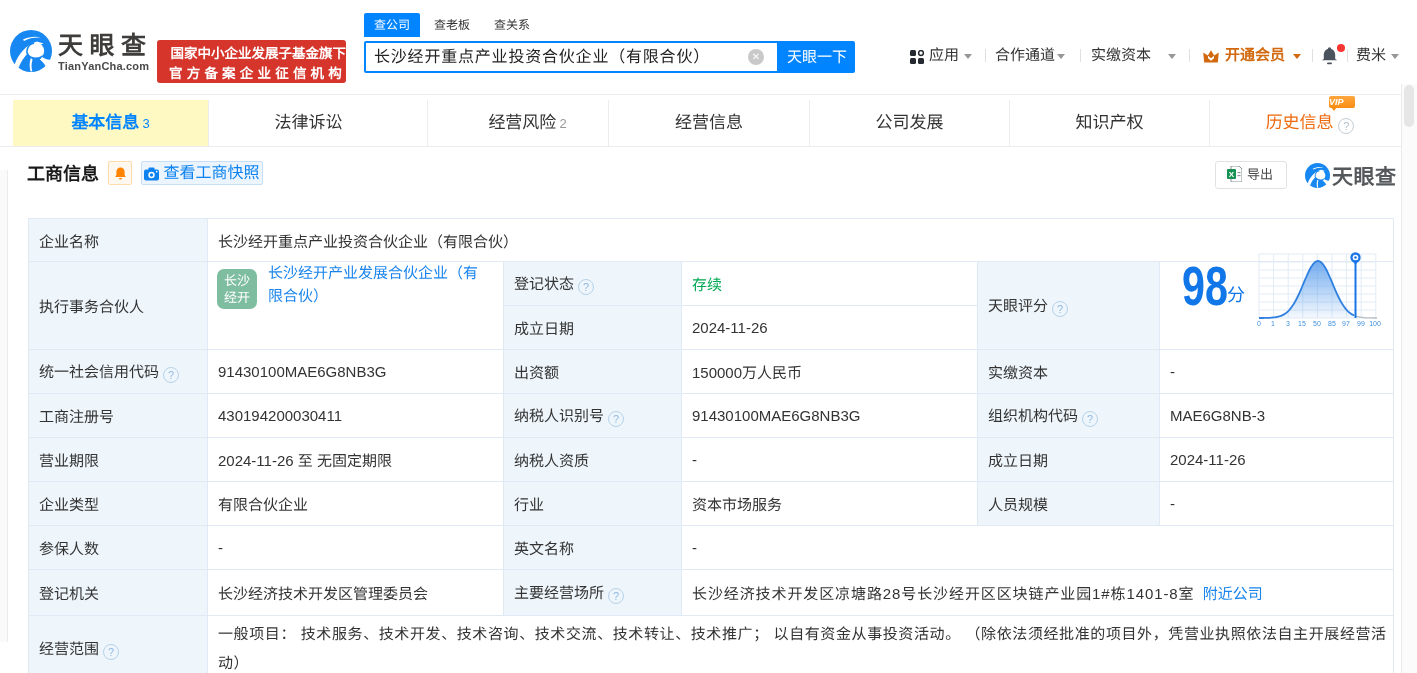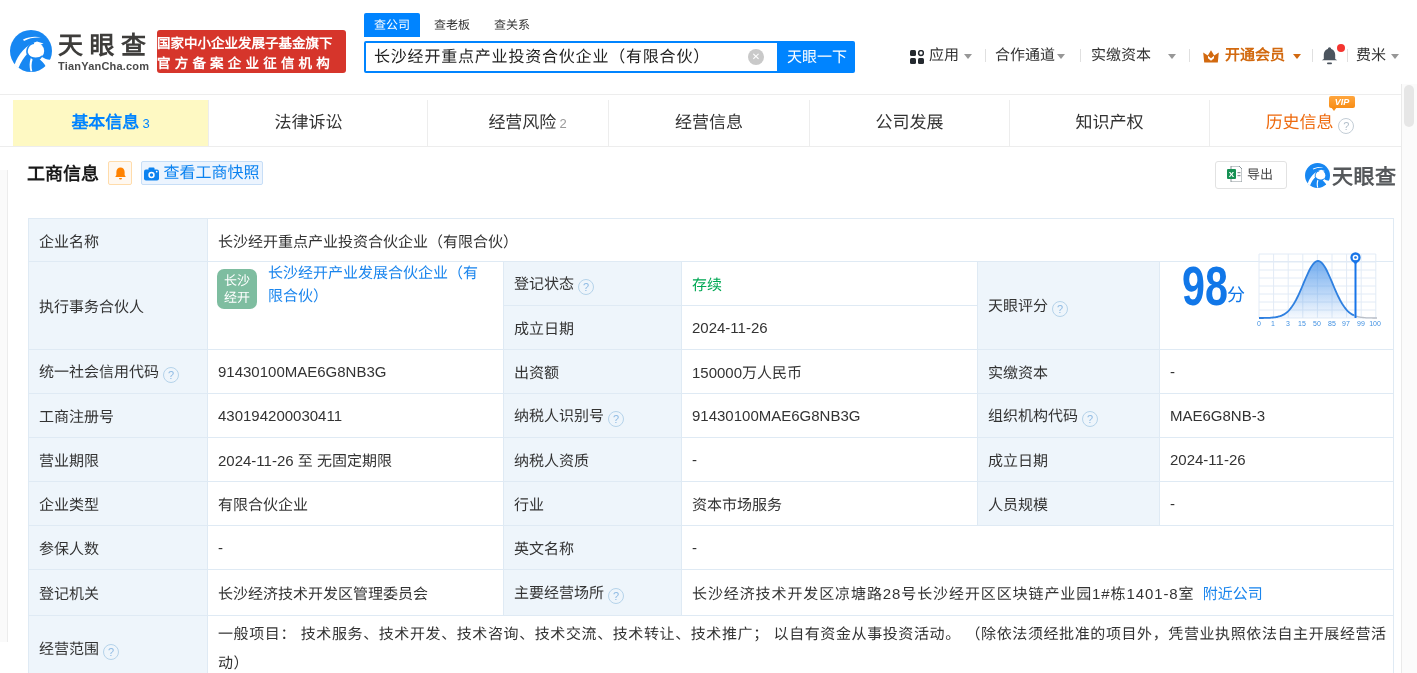--- a/index.html
+++ b/index.html
@@ -3,21 +3,21 @@
 <meta charset="utf-8">
 <style>
 * { margin:0; padding:0; box-sizing:border-box; }
 html,body { width:1417px; height:673px; background:#fff; font-family:"Liberation Sans",sans-serif; overflow:hidden; }
 .abs { position:absolute; }
 body { position:relative; }
 
 #hdr { position:absolute; left:0; top:0; width:1417px; height:95px; background:#fff; border-bottom:1px solid #ededed; }
 #logotxt { position:absolute; left:58px; top:33px; font-size:25px; font-weight:700; color:#3e3d3b; letter-spacing:6.5px; line-height:1; }
 #logosub { position:absolute; left:58px; top:61px; font-size:11px; font-weight:700; color:#4a4a4a; letter-spacing:0.2px; line-height:1; }
-#redbadge { position:absolute; left:157px; top:30px; width:189px; height:43px; background:#d6352b; border-radius:3px; color:#fff; font-weight:700; font-size:13.5px; text-align:left; line-height:20px; padding-top:4px; }
+#redbadge { position:absolute; left:157px; top:40px; width:189px; height:43px; background:#d6352b; border-radius:3px; color:#fff; font-weight:700; font-size:13.5px; text-align:right; line-height:20px; padding-top:4px; }
 #redbadge .l2 { letter-spacing:4.2px; }
 
 .stab { position:absolute; top:13px; height:24px; font-size:12px; color:#333; line-height:24px; }
 #stab1 { left:364px; width:56px; background:#0084ff; color:#fff; text-align:center; border-radius:2px 2px 0 0; }
 #sinput { position:absolute; left:364px; top:41px; width:415px; height:32px; border:2px solid #0084ff; border-radius:2px 0 0 2px; background:#fff; font-size:16px; color:#222; line-height:28px; padding-left:8px; letter-spacing:0.8px; }
 #sclear { position:absolute; left:748px; top:49px; width:16px; height:16px; border-radius:8px; background:#c9c9c9; color:#fff; font-size:10px; text-align:center; line-height:16px; }
 #sbtn { position:absolute; left:779px; top:41px; width:76px; height:32px; background:#0084ff; color:#fff; font-size:15px; text-align:center; line-height:32px; border-radius:0 2px 2px 0; }
 
 .nav { position:absolute; top:47px; height:16px; font-size:15px; color:#333; line-height:16px; }
 .sep { position:absolute; top:49px; width:1px; height:13px; background:#e0e0e0; }
@@ -25,21 +25,21 @@
 #vipnav { color:#d2690f; font-weight:700; }
 #reddot { position:absolute; left:1337px; top:44px; width:8px; height:8px; border-radius:4px; background:#f43530; }
 
 #tabbar { position:absolute; left:0; top:100px; width:1410px; height:47px; border-bottom:1px solid #ededed; }
 .tab { position:absolute; top:100px; height:46px; line-height:46px; text-align:center; font-size:17px; color:#333; background:#fff; border-left:1px solid #ededed; }
 #tab1 { left:13px; width:195px; background:#fef9c3; border-left:none; color:#0084ff; font-weight:700; }
 .cnt { font-size:13px; font-weight:400; margin-left:3px; }
 #tab1 .cnt { color:#0084ff; }
 .cnt.gray { color:#999; }
 #tab7 { color:#ee6a0e; }
-#vipbadge { position:absolute; left:1329px; top:96px; width:26px; height:12px; background:linear-gradient(180deg,#ffa63e,#f88d15); border-radius:2px; color:#fff; font-size:9px; font-style:italic; font-weight:700; text-align:center; line-height:12px; }
+#vipbadge { position:absolute; left:1329px; top:96px; width:26px; height:12px; background:linear-gradient(180deg,#ffa63e,#f88d15); border-radius:2px; color:#fff; font-size:9px; font-style:italic; font-weight:700; line-height:12px; }
 #vipbadge:after { content:""; position:absolute; left:2px; top:11px; border-left:3px solid transparent; border-right:3px solid transparent; border-top:4px solid #f88d15; }
 .qmark { display:inline-block; width:16px; height:16px; border:1px solid #c3cdd6; border-radius:9px; color:#b4c0cb; font-size:11px; line-height:14px; text-align:center; vertical-align:-2px; background:transparent; font-weight:400; }
 .qmark.blue { border-color:#b5d3ea; color:#8fbbe4; }
 
 #secttl { position:absolute; left:27px; top:164px; font-size:18px; font-weight:700; color:#1a1a1a; line-height:1.2; }
 #bellbtn { position:absolute; left:108px; top:161px; width:24px; height:24px; background:#fff8f0; border:1px solid #ffdcab; border-radius:2px; }
 #snapbtn { position:absolute; left:141px; top:161px; width:122px; height:24px; background:#ecf4fe; border:1px solid #c7def7; border-radius:2px; font-size:16px; color:#0b82f0; line-height:22px; text-align:center; }
 #expbtn { position:absolute; left:1215px; top:161px; width:72px; height:28px; background:#fff; border:1px solid #e2e2e2; border-radius:3px; font-size:13px; color:#4a4a4a; line-height:26px; }
 #wmtxt { position:absolute; left:1332px; top:166px; font-size:21px; font-weight:700; color:#55585b; letter-spacing:0.5px; line-height:1; }
 

